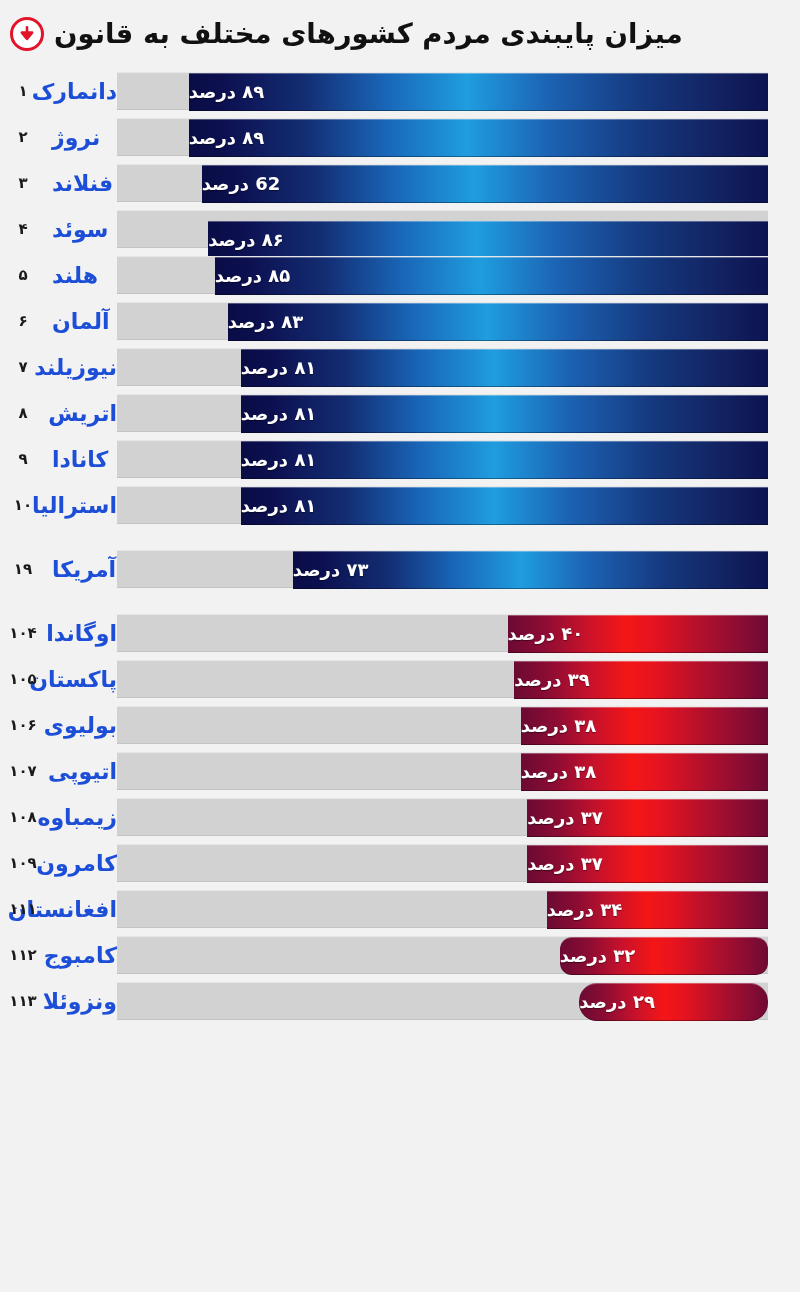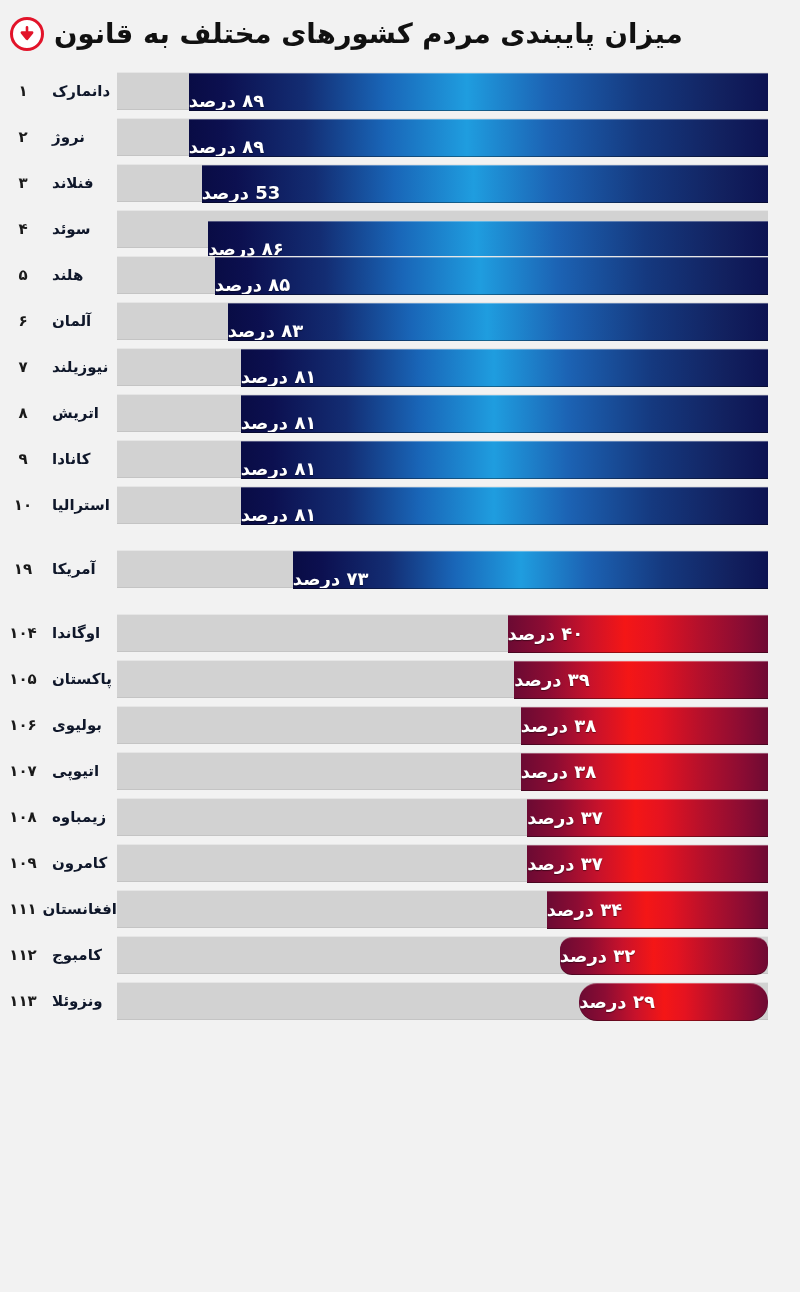--- a/index.html
+++ b/index.html
@@ -71,23 +71,23 @@
     font-weight:bold;
     color:#1a1a1a;
     direction:rtl;
     white-space:nowrap;
   }
   .country {
     flex:0 0 71px;
     width:71px;
     text-align:left;
     padding-left:6px;
-    font-size:15px;
+    font-size:22px;
     font-weight:bold;
-    color:#0f172a;
+    color:#1d4ed8;
     direction:rtl;
     white-space:nowrap;
     overflow:visible;
   }
   .track {
     position:relative;
     flex:0 0 651px;
     width:651px;
     height:38px;
     background:#d2d2d2;
@@ -111,21 +111,20 @@
     background:linear-gradient(to left,
       #0d1352 0%,
       #12215f 8%,
       #15397f 22%,
       #1c63b4 38%,
       #1f9ddf 52%,
       #1966b8 66%,
       #132d73 80%,
       #0c1050 94%,
       #090c45 100%);
-    align-items:flex-end;
   }
   .bar.red {
     background:linear-gradient(to left,
       #6e0a33 0%,
       #8a0c33 10%,
       #b2102c 26%,
       #e51320 44%,
       #f41616 55%,
       #c8122b 70%,
       #8d0c33 86%,
@@ -172,21 +171,21 @@
           <div class="bar blue" style="width: 89%;">
             <span class="bar-label">۸۹ درصد</span>
           </div>
         </div>
       </div>
       <div class="row">
         <div class="rank">۳</div>
         <div class="country">فنلاند</div>
         <div class="track">
           <div class="bar blue" style="width: 87%;">
-            <span class="bar-label">53 درصد</span>
+            <span class="bar-label">62 درصد</span>
           </div>
         </div>
       </div>
       <div class="row">
         <div class="rank">۴</div>
         <div class="country">سوئد</div>
         <div class="track">
           <div class="bar blue" style="width: 86%; margin-top: 10px;">
             <span class="bar-label">۸۶ درصد</span>
           </div>

